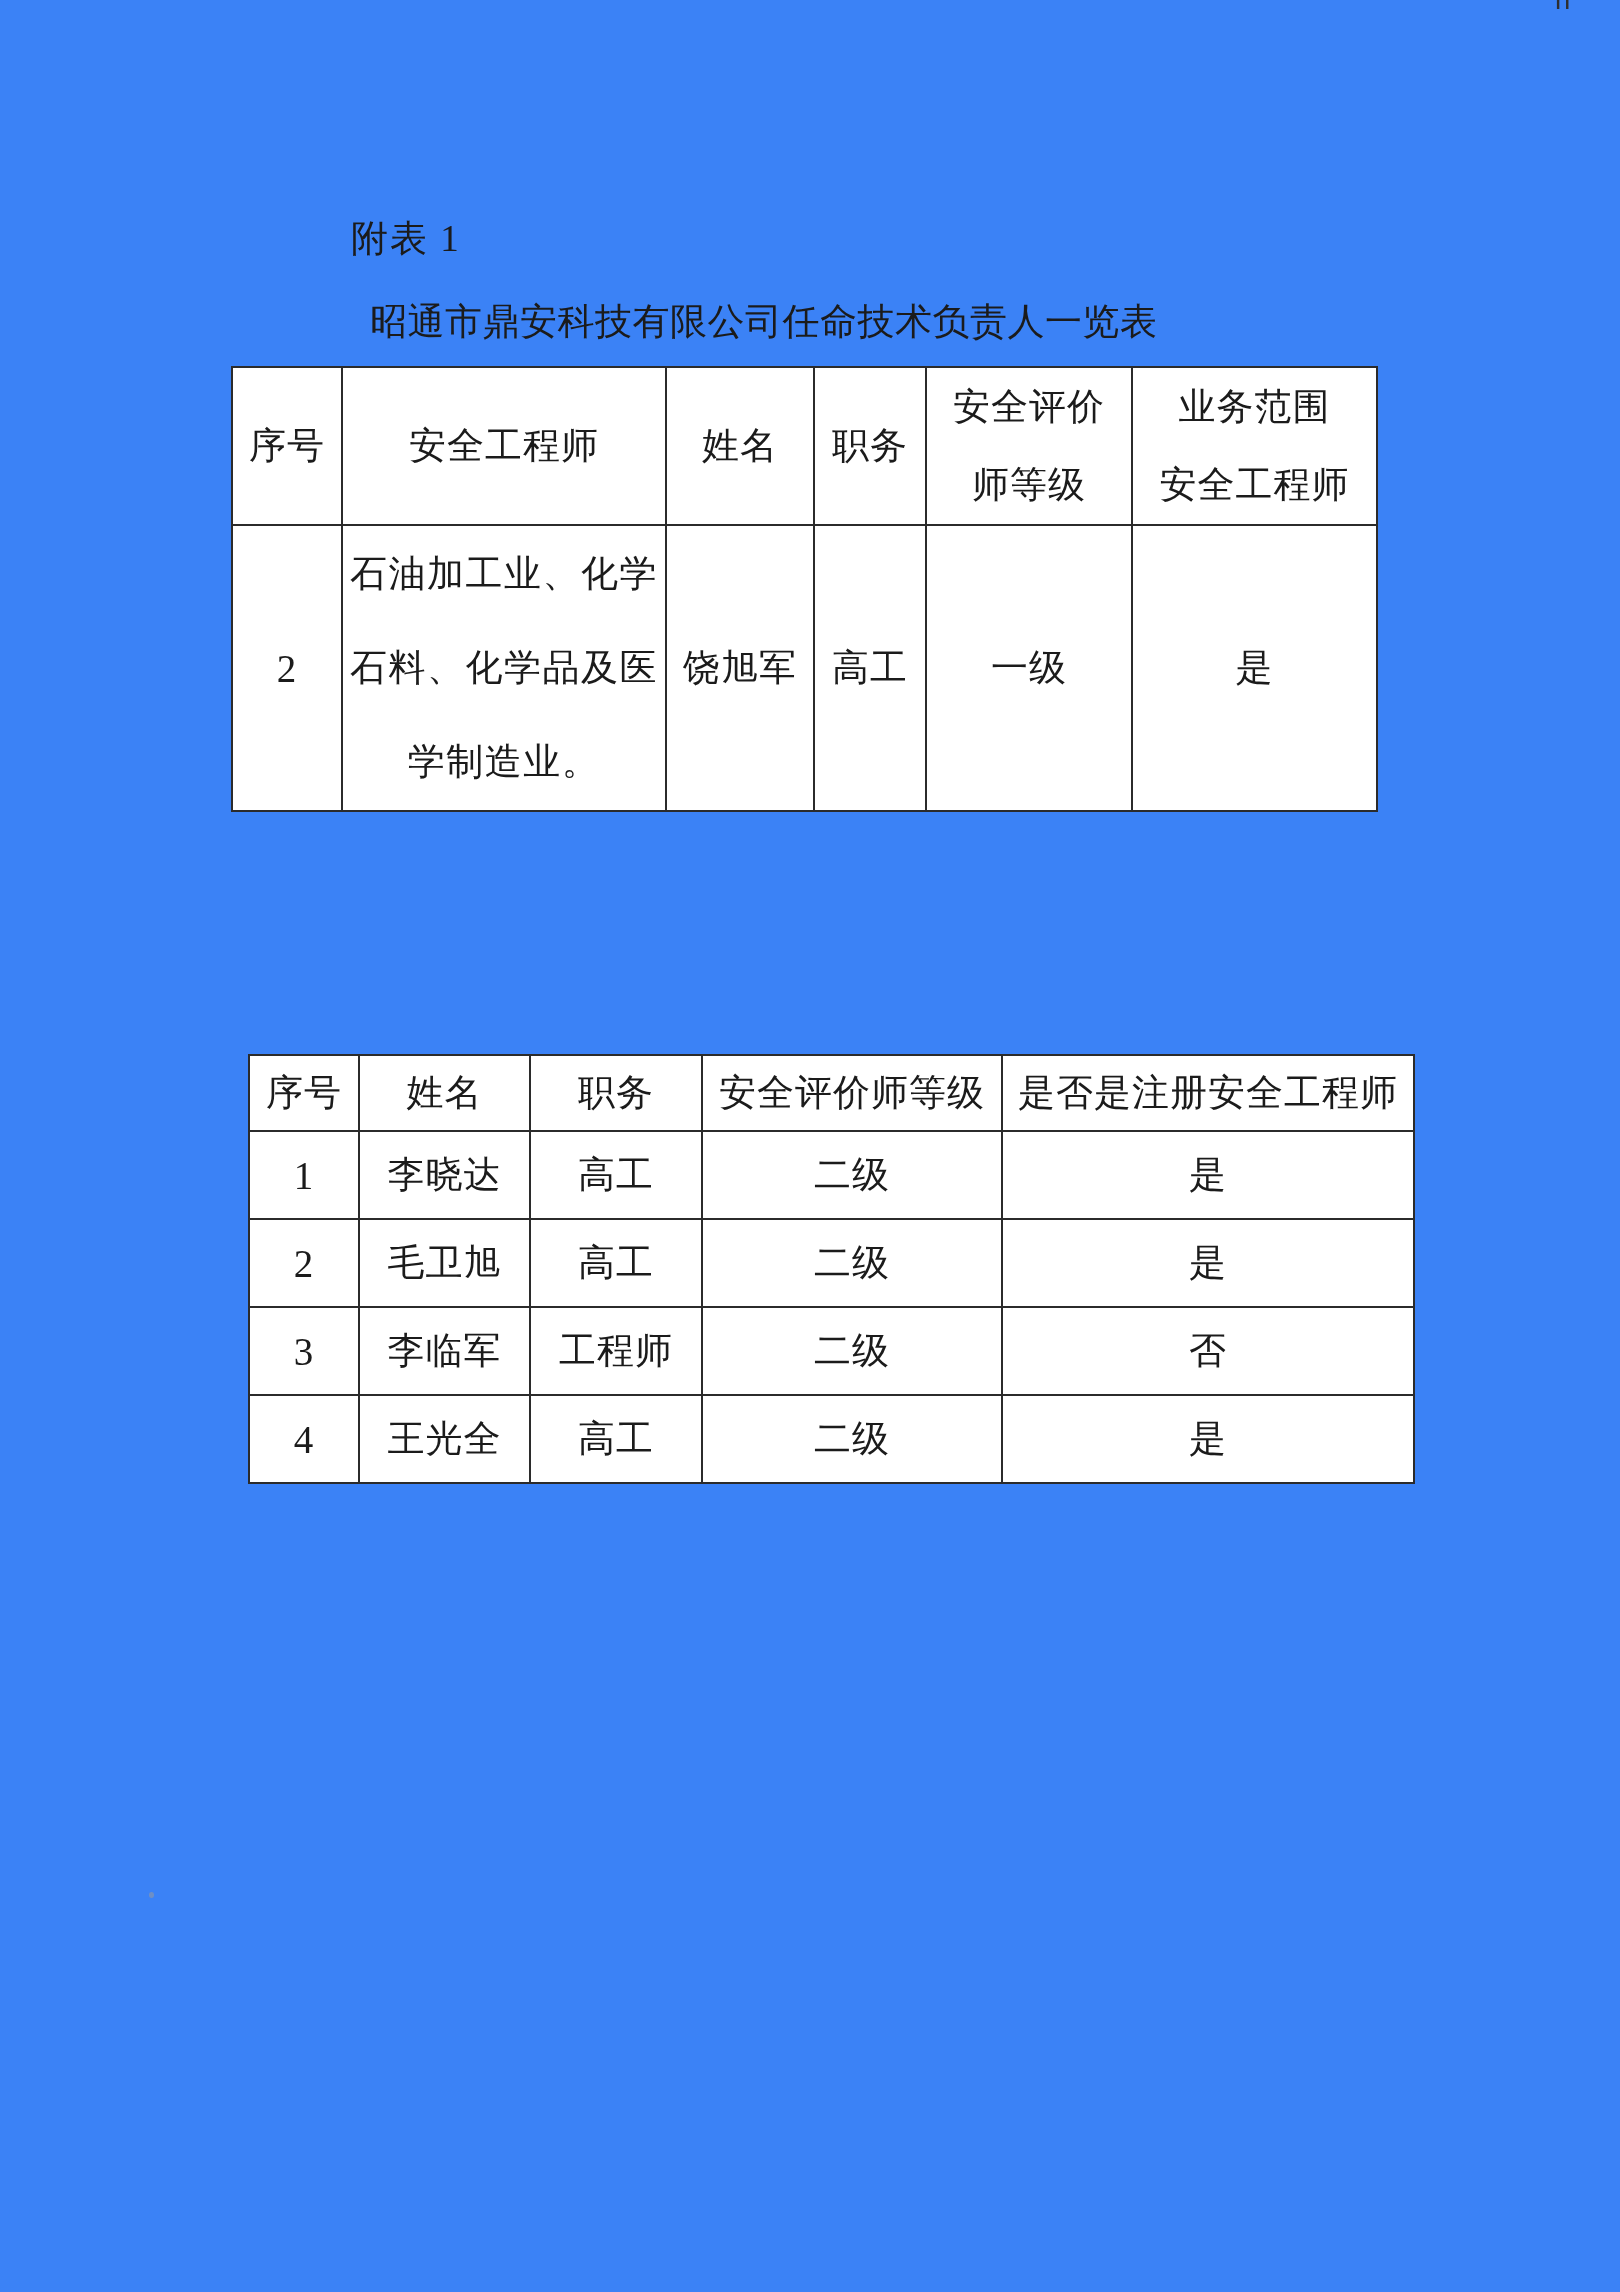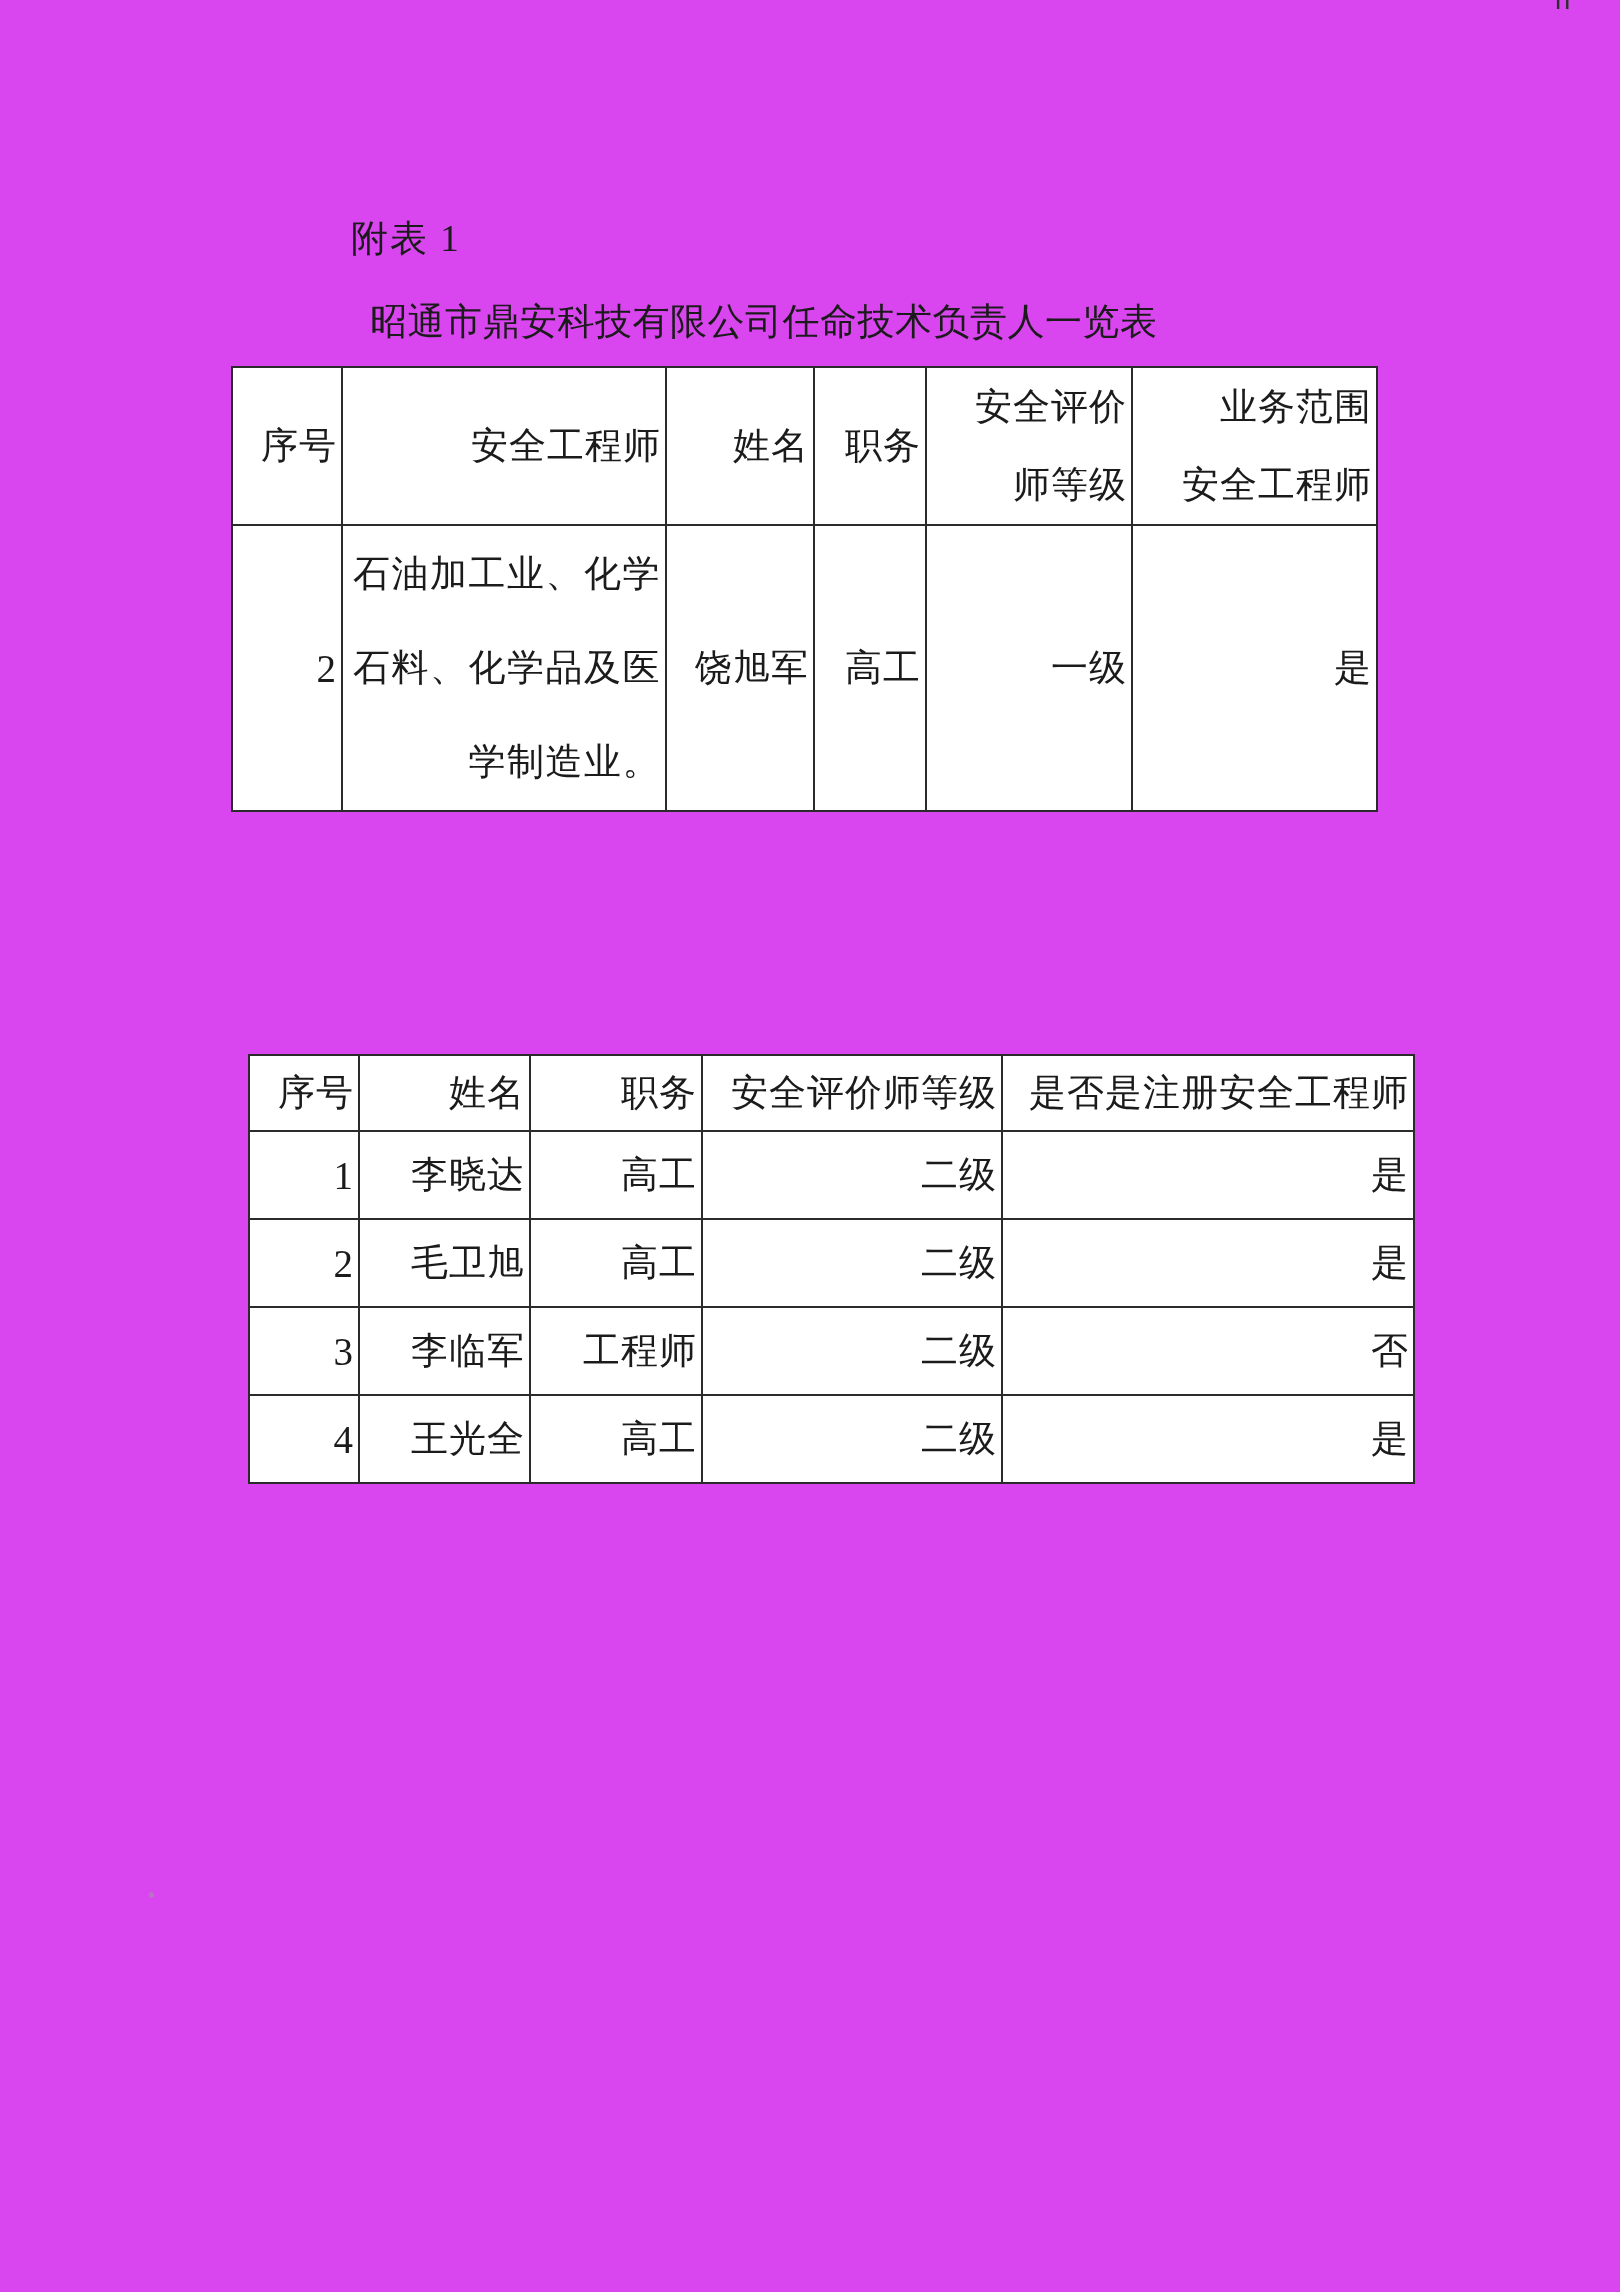--- a/index.html
+++ b/index.html
@@ -1,20 +1,20 @@
 <!DOCTYPE html>
 <html><head>
 <meta charset="utf-8">
 <style>
   html, body { margin: 0; padding: 0; background: #ffffff; }
   .page {
     position: relative;
     width: 1620px;
     height: 2293px;
-    background: #d946ef;
+    background: #3b82f6;
     overflow: hidden;
     font-family: "Liberation Serif", "DejaVu Serif", serif;
     color: #1b1b1b;
   }
   .appendix-label {
     position: absolute;
     left: 351px;
     top: 214px;
     font-size: 37px;
     letter-spacing: 2px;
@@ -30,21 +30,21 @@
   .title-2 { left: 393px; top: 981px; }
 
   table.doc-table {
     position: absolute;
     border-collapse: collapse;
     table-layout: fixed;
     background: #ffffff;
   }
   table.doc-table td {
     border: 2px solid #2b2b2b;
-    text-align: right;
+    text-align: center;
     vertical-align: middle;
     font-size: 37px;
     letter-spacing: 1px;
     padding: 0 3.9px;
     overflow: hidden;
   }
   table.t1 { left: 231px; top: 366px; width: 1145px; border: 2.9px solid #242424; }
   table.t2 { left: 248px; top: 1054px; width: 1163px; border: 2.9px solid #242424; }
 
   .t1 .hrow td { height: 153px; line-height: 78px; white-space: pre-line; }

